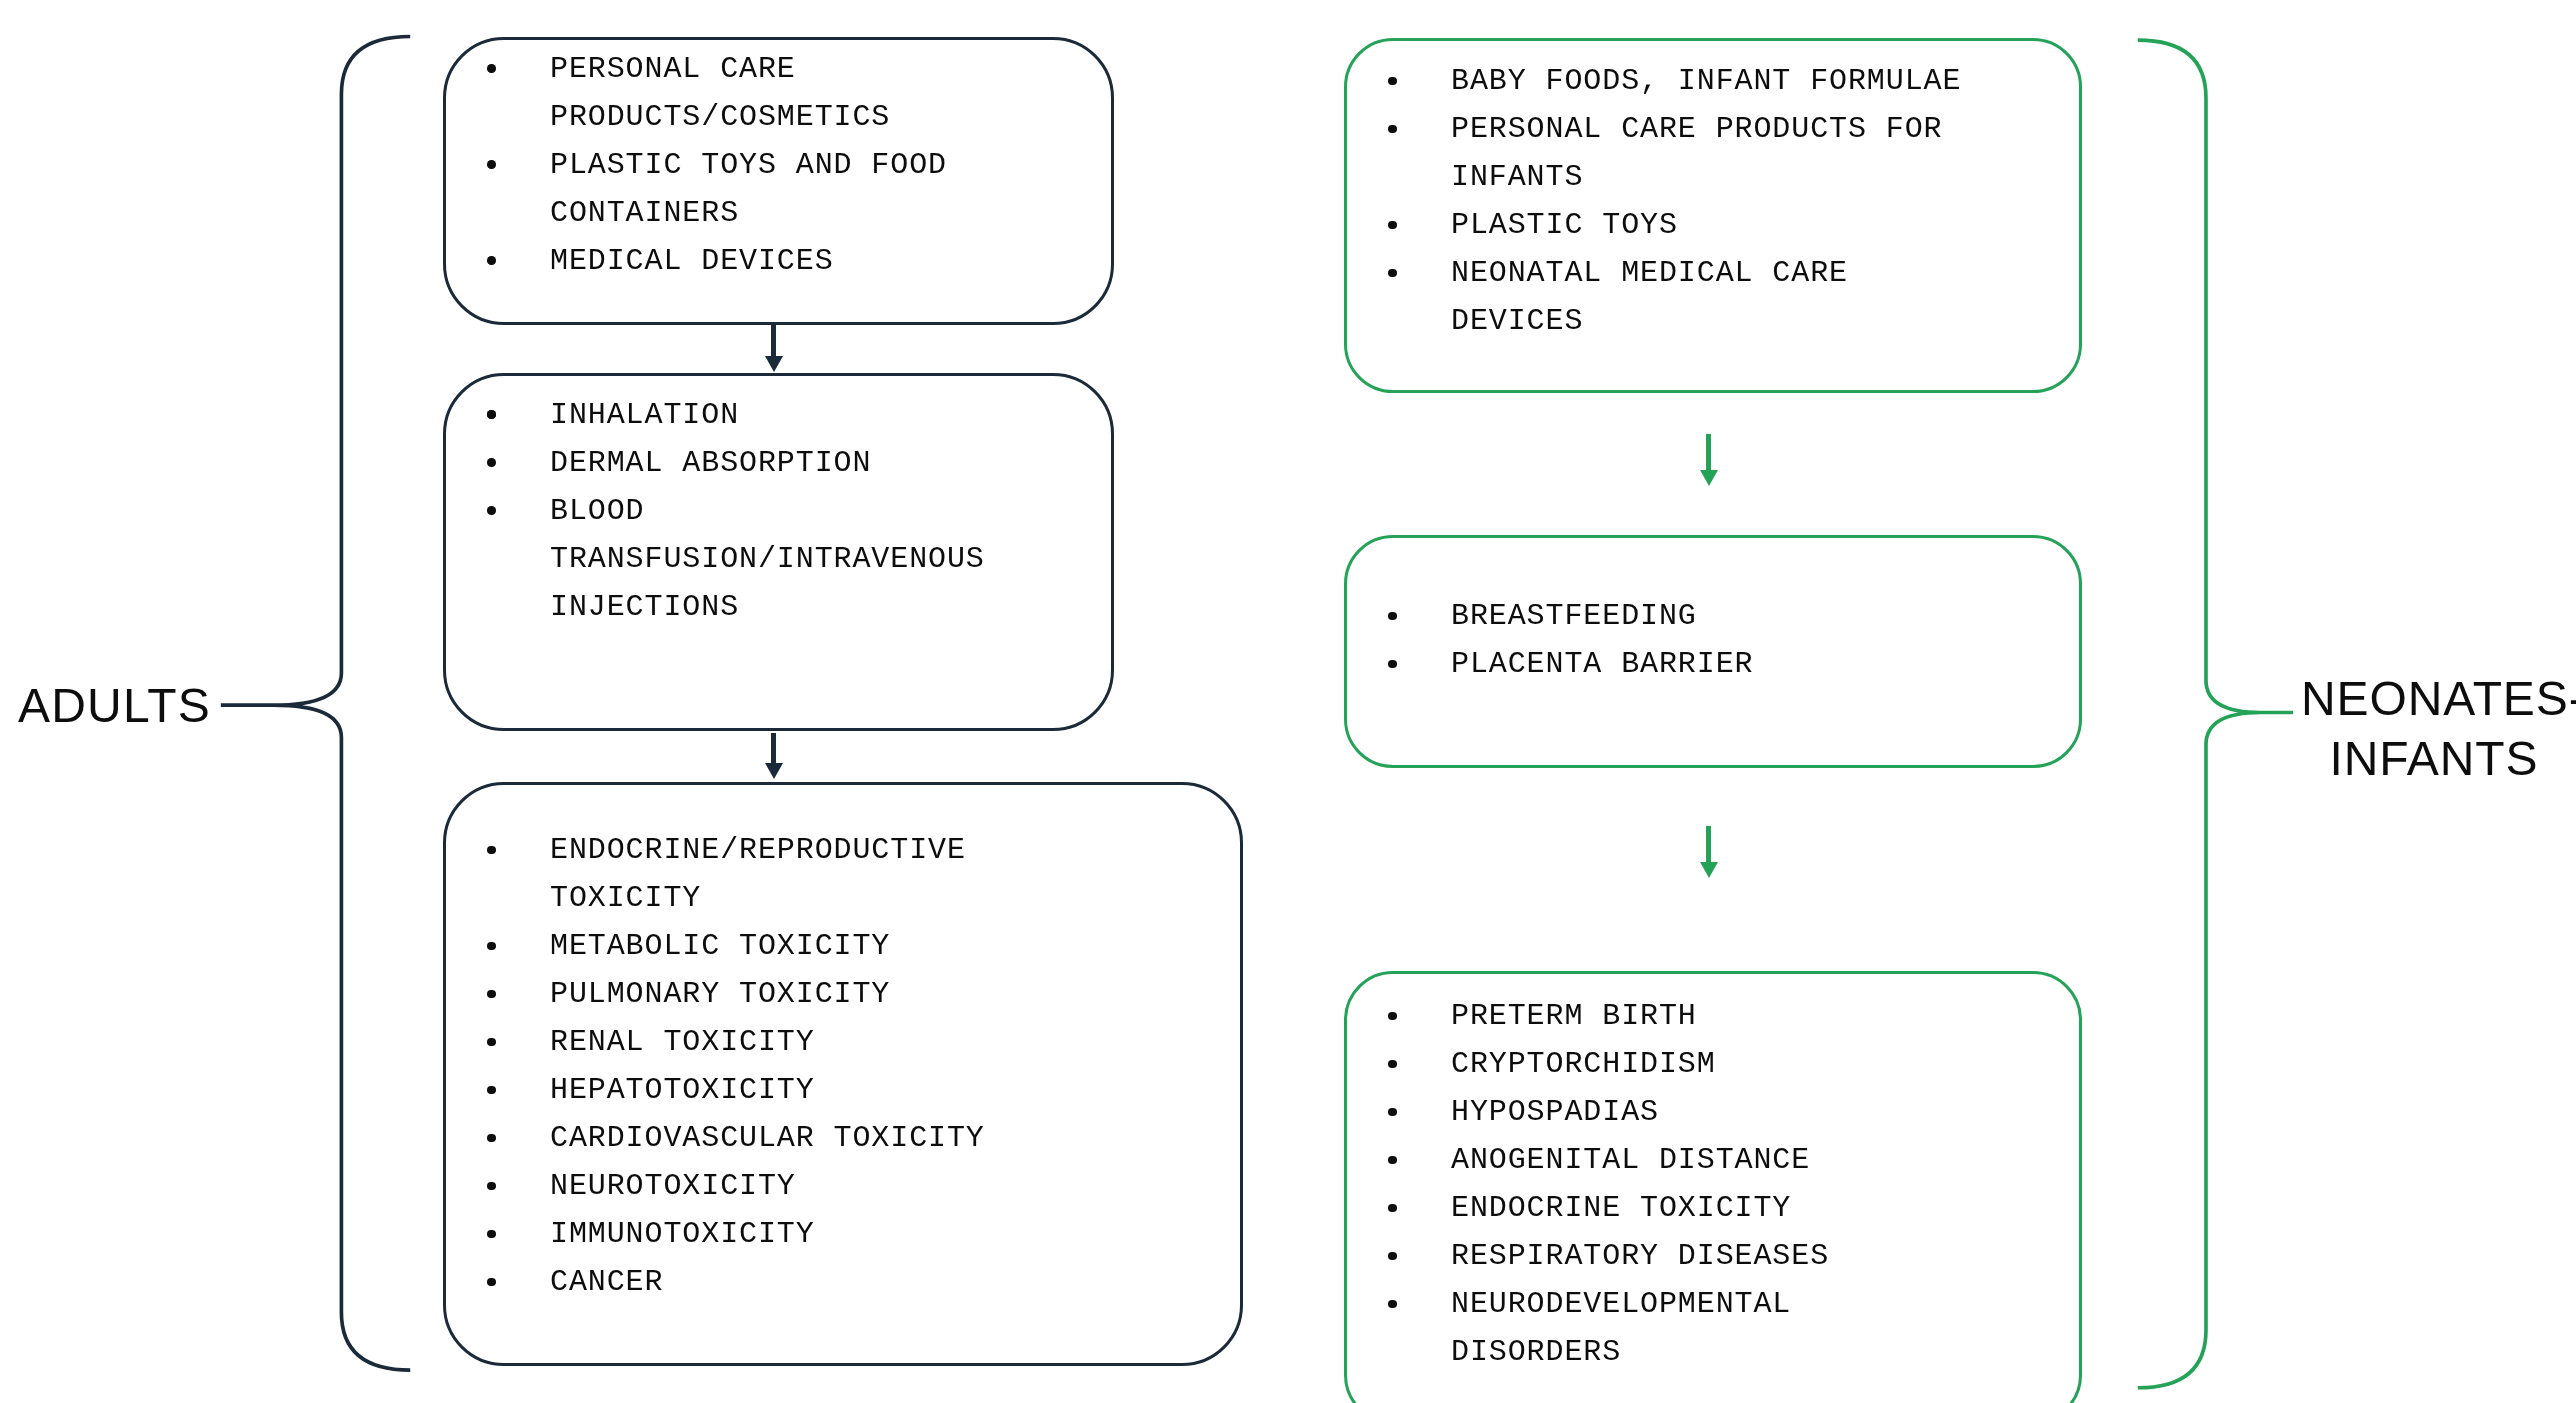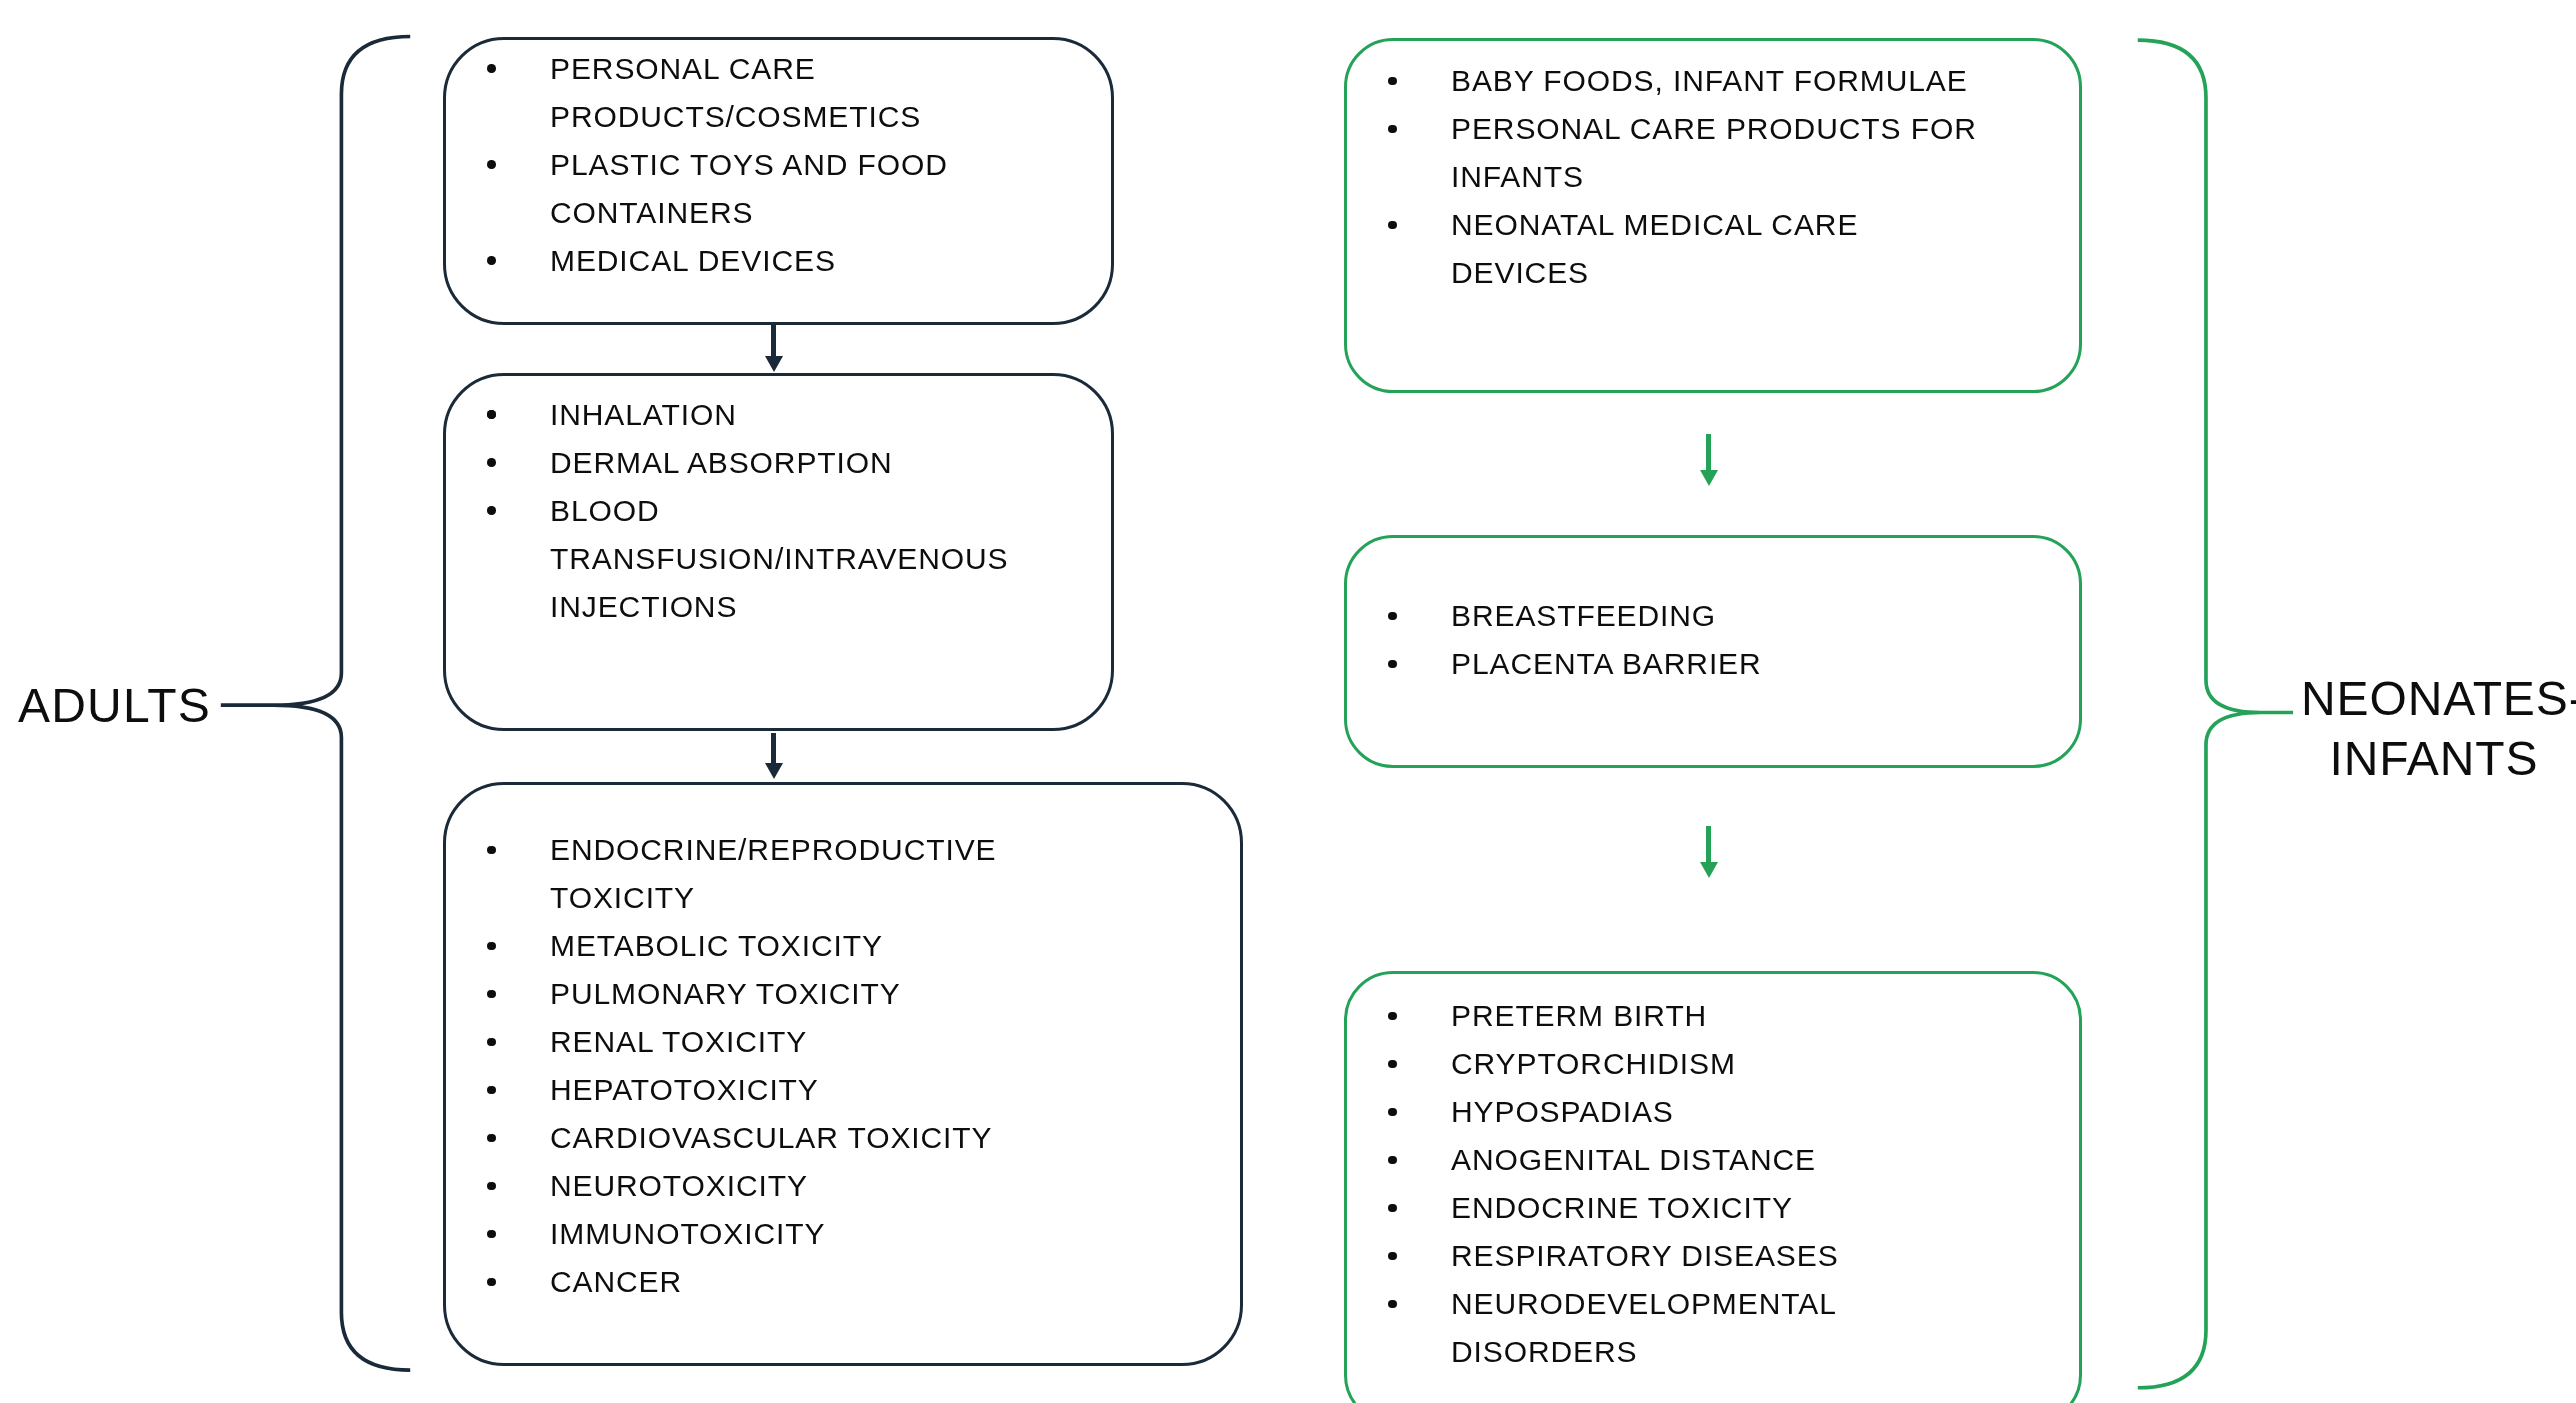--- a/index.html
+++ b/index.html
@@ -24,20 +24,21 @@
     border-style: solid;
     border-width: 3px;
   }
   .box.navy { border-color: #1a2a38; border-radius: 61px; }
   .box.green { border-color: #23a258; border-radius: 49px; }
 
   .box ul {
     list-style: none;
     margin: 0;
     padding: 0;
+    font-family: Liberation Mono, monospace;
   }
   .box li {
     position: relative;
     padding-left: 104px;
   }
   .dot {
     position: absolute;
     left: 41px;
     top: 19.5px;
     width: 8.5px;
@@ -218,20 +219,24 @@
           <span class="dot"></span>
         <span class="line">BABY FOODS, INFANT FORMULAE</span>
       </li>
       <li>
           <span class="dot"></span>
         <span class="line">PERSONAL CARE PRODUCTS FOR</span>
         <span class="line">INFANTS</span>
       </li>
       <li>
           <span class="dot"></span>
+        <span class="line">PLASTIC TOYS</span>
+      </li>
+      <li>
+          <span class="dot"></span>
         <span class="line">NEONATAL MEDICAL CARE</span>
         <span class="line">DEVICES</span>
       </li>
     </ul>
   </div>
 
   <div class="arrow green-arrow" style="left:1695px; top:434px; height:52px;">
     <div class="stem"></div>
     <div class="head"></div>
   </div>

